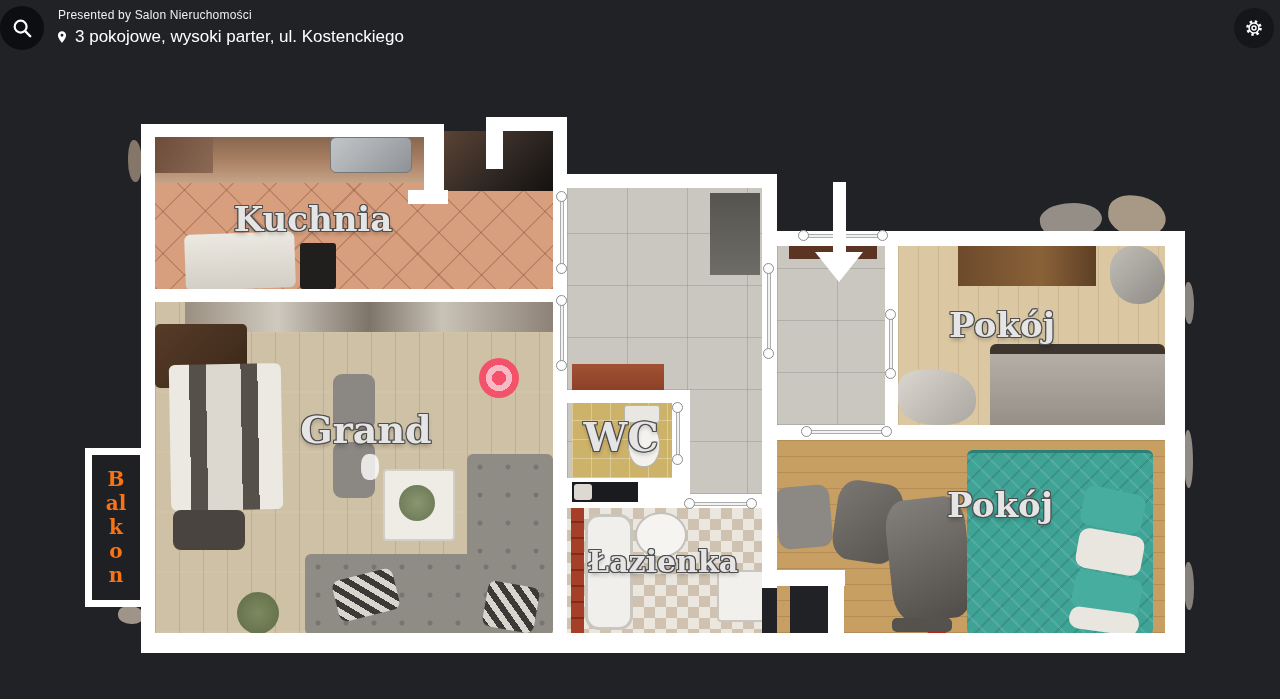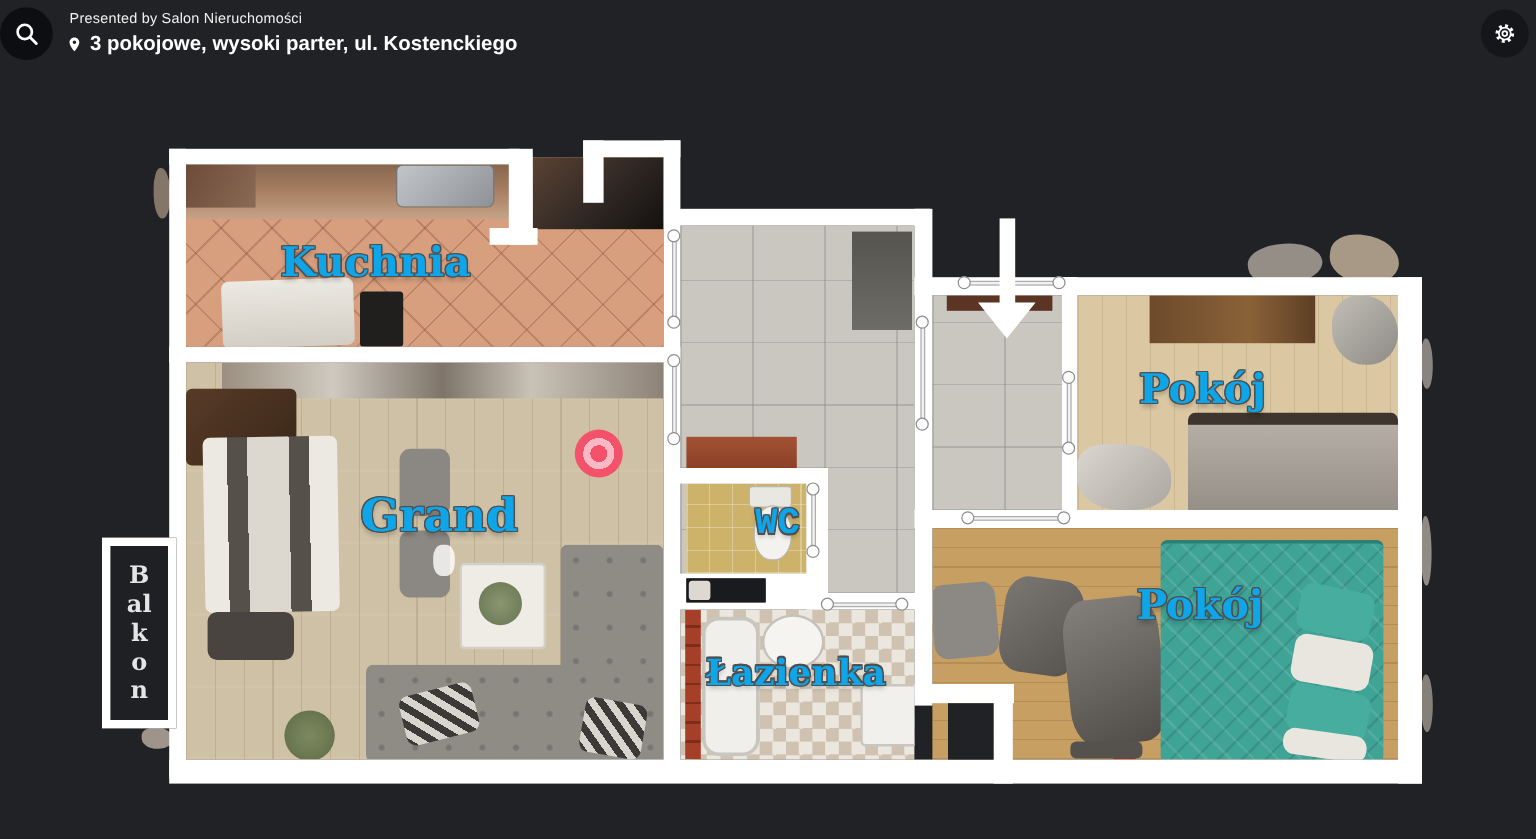--- a/index.html
+++ b/index.html
@@ -5,27 +5,27 @@
   html,body{margin:0;padding:0;}
   body{width:1280px;height:699px;background:#202226;overflow:hidden;
        font-family:"Liberation Sans", sans-serif;position:relative;}
   .abs{position:absolute;}
   
   .hdr-btn{position:absolute;border-radius:50%;display:flex;align-items:center;justify-content:center;z-index:40;cursor:pointer;}
   #searchBtn{left:0;top:6px;width:44px;height:44px;background:#0d0e11;}
   #gearBtn{right:6px;top:8px;width:40px;height:40px;background:#15161a;}
   .hdr-text{position:absolute;z-index:40;color:#fff;}
   #presented{left:58px;top:8px;font-size:12px;color:#f0f0f0;letter-spacing:.2px;}
-  #locRow{left:55px;top:27px;display:flex;align-items:center;gap:6px;font-weight:bold;}
+  #locRow{left:55px;top:27px;display:flex;align-items:center;gap:6px;}
   #locTitle{font-size:17px;color:#fff;}
   
   .wall{display:block;position:absolute;background:#fff;z-index:5;}
   .room{position:absolute;overflow:hidden;z-index:2;}
   .blob{position:absolute;}
-  .label{position:absolute;z-index:20;font-family:"DejaVu Serif", serif;font-weight:700;color:#0ea5e9;
+  .label{position:absolute;z-index:20;font-family:"DejaVu Serif", serif;font-weight:700;color:#e5e5e5;
          transform:translate(-50%,-50%);white-space:nowrap;
          text-shadow:-1px 0 0 #4f4f4f,1px 0 0 #4f4f4f,0 -1px 0 #4f4f4f,0 1px 0 #4f4f4f,
                      -1px -1px 0 #4f4f4f,1px 1px 0 #4f4f4f,1px -1px 0 #4f4f4f,-1px 1px 0 #4f4f4f,
                      0 3px 4px rgba(0,0,0,.25);}
   
   .tx-kitchen{background-color:#d79f7e;background-image:
       repeating-linear-gradient(45deg, rgba(125,72,50,.30) 0 1.5px, transparent 1.5px 30px),
       repeating-linear-gradient(-45deg, rgba(125,72,50,.30) 0 1.5px, transparent 1.5px 30px);}
   .tx-wood-l{background-color:#cfc1a5;background-image:
       repeating-linear-gradient(90deg, rgba(120,100,70,.20) 0 1px, transparent 1px 24px),
@@ -57,21 +57,21 @@
   #posMarker{position:absolute;left:479px;top:358px;width:40px;height:40px;border-radius:50%;z-index:30;cursor:pointer;
       background:radial-gradient(circle at 50% 50%, #f4516b 0 7px, #f8b9c5 7px 13px, #f4516b 13px 20px);}
   #arrow{position:absolute;left:815px;top:182px;width:48px;height:100px;z-index:25;}
   #arrow .stem{position:absolute;left:18px;top:0;width:13px;height:72px;background:#fff;}
   #arrow .head{position:absolute;left:0;top:70px;width:0;height:0;
       border-left:24px solid transparent;border-right:24px solid transparent;border-top:30px solid #fff;}
   .artifact{position:absolute;z-index:1;border-radius:40% 55% 45% 50%;opacity:.95;}
   .balcony-frame{position:absolute;left:85px;top:448px;width:62px;height:159px;border:7px solid #fff;box-sizing:border-box;z-index:6;background:#1f2024;}
   #balconyLabel{position:absolute;left:116px;top:527px;width:26px;transform:translate(-50%,-50%);
       z-index:20;font-family:"DejaVu Serif", serif;font-weight:700;font-size:20px;line-height:24px;
-      color:#e5e5e5;text-align:center;word-break:break-all;white-space:normal;}
+      color:#f97316;text-align:center;word-break:break-all;white-space:normal;}
 </style>
 </head>
 <body>
 
 <div id="searchBtn" class="hdr-btn">
   <svg width="22" height="22" viewBox="0 0 24 24">
     <circle cx="10.5" cy="10.5" r="6.5" fill="none" stroke="#fff" stroke-width="2.4"></circle>
     <line x1="15.5" y1="15.5" x2="21" y2="21" stroke="#fff" stroke-width="2.6" stroke-linecap="round"></line>
   </svg>
 </div>
@@ -229,21 +229,21 @@
     <div class="c b"></div>
   </div>
 <div class="door h" style="left:801px;top:426px;width:91px;height:11px;">
     <div class="line"></div>
     <div class="c a"></div>
     <div class="c b"></div>
   </div>
 
 <div class="label" style="left:313px;top:219px;font-size:34px;">Kuchnia</div>
 <div class="label" style="left:366px;top:429px;font-size:38px;">Grand</div>
-<div class="label" style="left:648px;top:437px;font-size:31px;font-family:Liberation Mono, monospace;">WC</div>
+<div class="label" style="left:621px;top:437px;font-size:39px;">WC</div>
 <div class="label" style="left:663px;top:561px;font-size:30px;">Łazienka</div>
 <div class="label" style="left:1002px;top:325px;font-size:34px;">Pokój</div>
 <div class="label" style="left:1000px;top:505px;font-size:34px;">Pokój</div>
 <div id="balconyLabel">Balkon</div>
 
 <div id="arrow">
   <div class="stem"></div>
   <div class="head"></div>
 </div>
 <div id="posMarker"></div>

